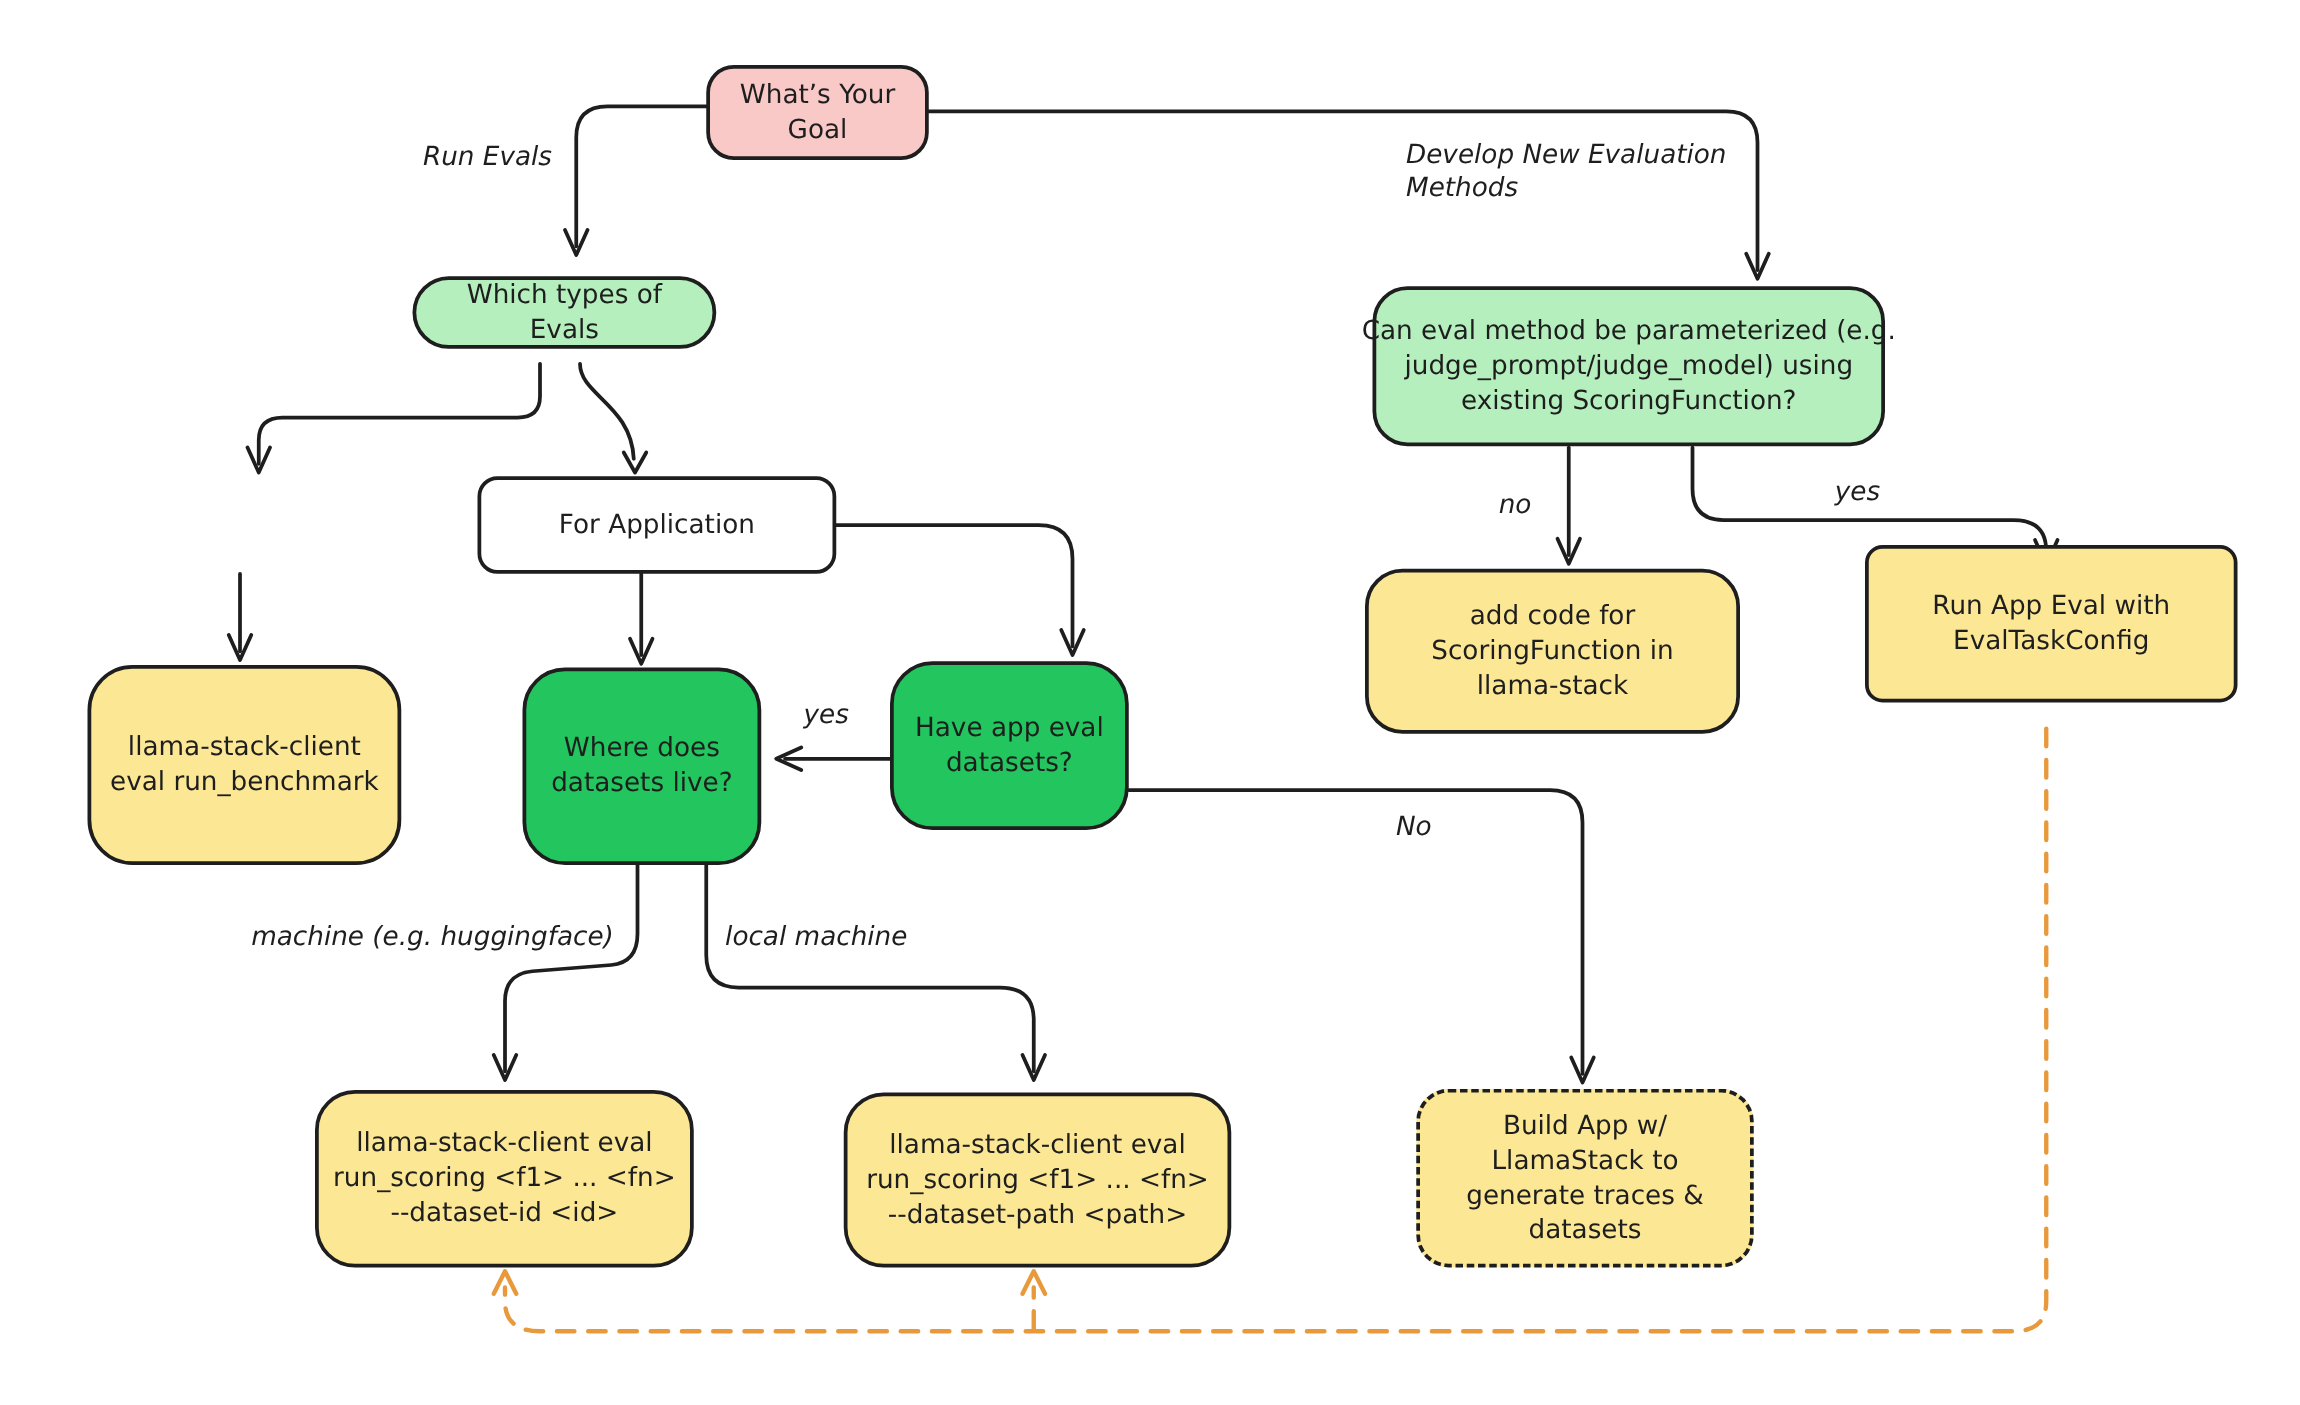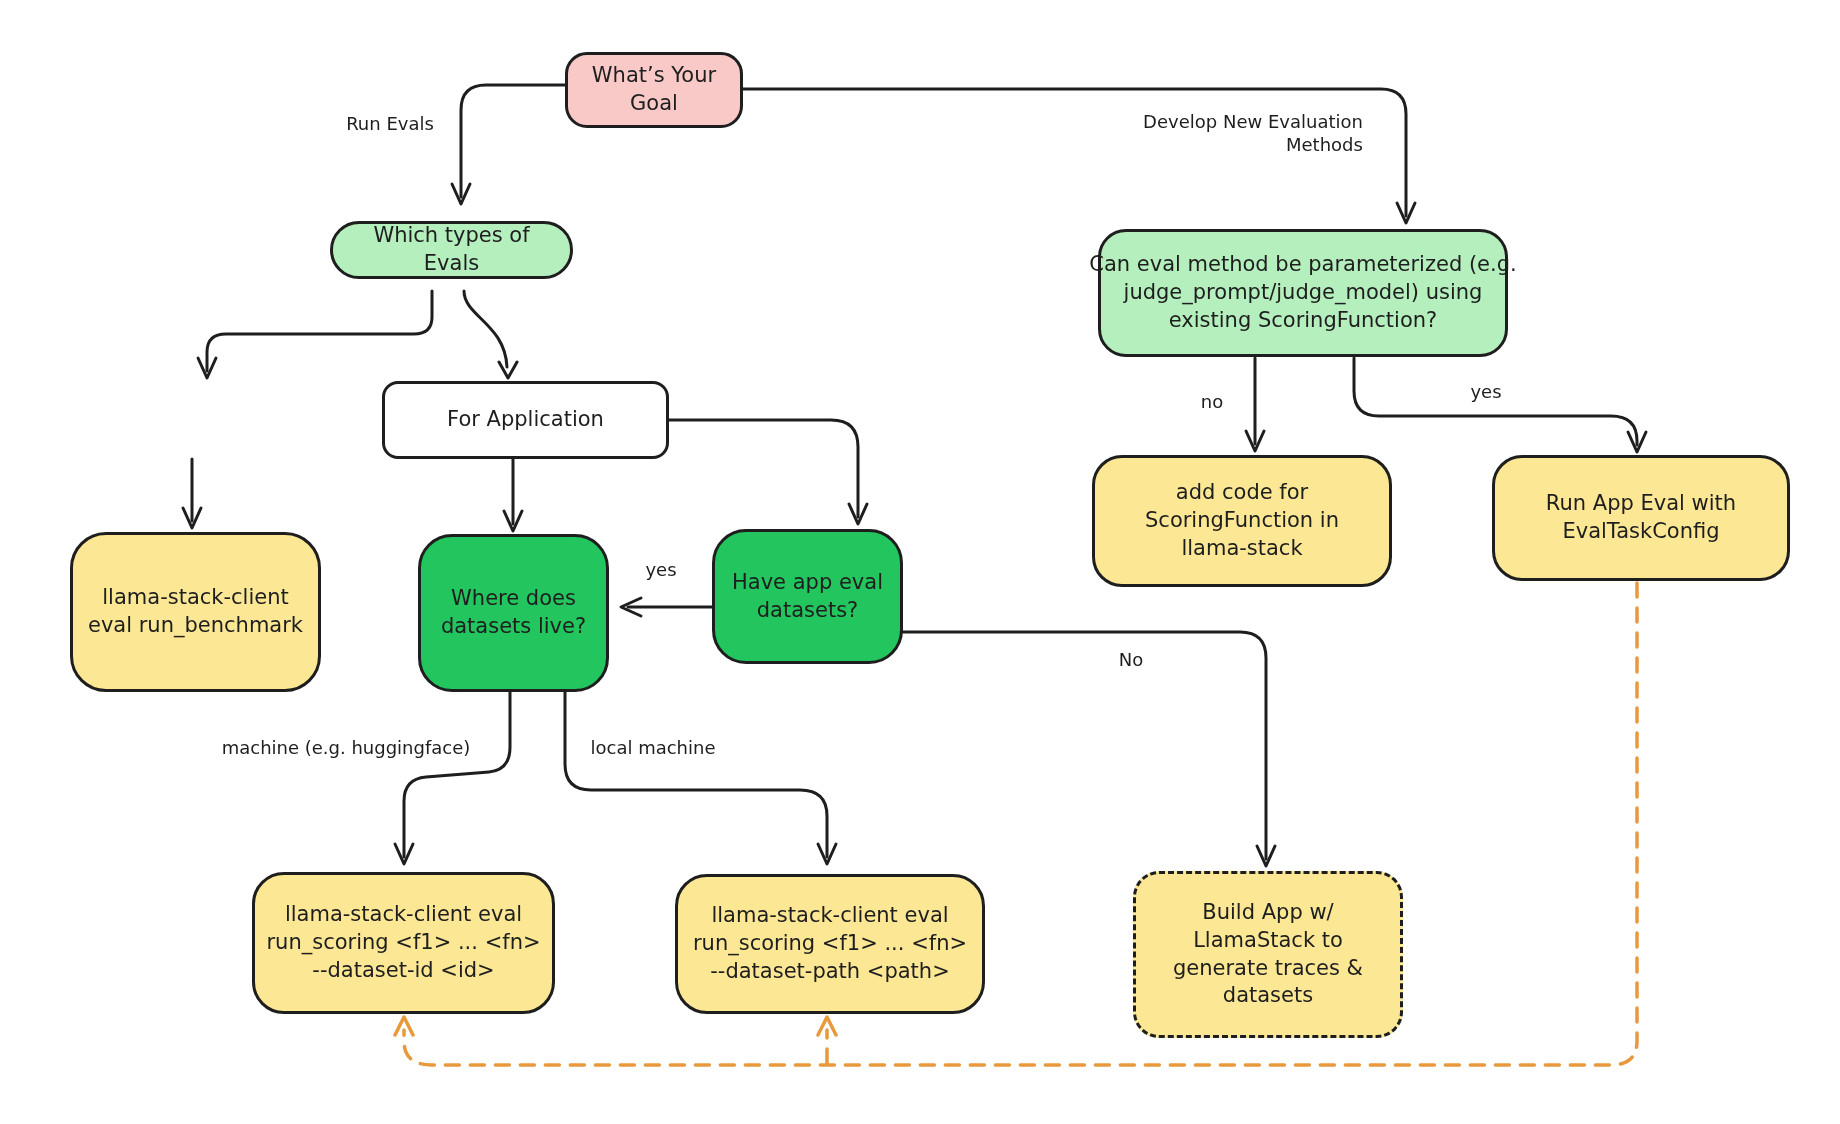--- a/index.html
+++ b/index.html
@@ -48,23 +48,24 @@
   .pink   { background: #f9c9c8; }
   .green  { background: #b4efbd; }
   .blue   { background: #22c55e; }
   .yellow { background: #fbe794; }
   .white  { background: #ffffff; }
   .node.dashed-border { border-style: dashed; }
   .edge-label {
     position: absolute;
     transform: translateX(-50%);
     white-space: pre;
-    text-align: right;
-    font-size: 18px;
+    text-align: left;
+    font-size: 21px;
     line-height: 1.3;
+    font-style: italic;
   }
 </style>
 </head>
 <body>
 
 <div class="canvas">
 
   <svg class="edges" viewBox="0 0 1840 1124" xmlns="http://www.w3.org/2000/svg">
 
     <path d="M 566 85 H 486 Q 461 85 461 110 V 197"></path>
@@ -131,32 +132,32 @@
 datasets?</div>
 
   <div class="node green" style="left:1098px;top:229px;width:410px;height:128px;border-radius:28px">Can eval method be parameterized (e.g.
 judge_prompt/judge_model) using
 existing ScoringFunction?</div>
 
   <div class="node yellow" style="left:1092px;top:455px;width:300px;height:132px;border-radius:30px">add code for
 ScoringFunction in
 llama-stack</div>
 
-  <div class="node yellow" style="left:1492px;top:455px;width:298px;height:126px;border-radius:30px">Run App Eval with
+  <div class="node yellow" style="left:1492px;top:436px;width:298px;height:126px;border-radius:14px">Run App Eval with
 EvalTaskConfig</div>
 
   <div class="node yellow" style="left:252px;top:872px;width:303px;height:142px;border-radius:32px">llama-stack-client eval
 run_scoring &lt;f1&gt; ... &lt;fn&gt;
 --dataset-id &lt;id&gt;</div>
 
   <div class="node yellow" style="left:675px;top:874px;width:310px;height:140px;border-radius:32px">llama-stack-client eval
 run_scoring &lt;f1&gt; ... &lt;fn&gt;
 --dataset-path &lt;path&gt;</div>
 
-  <div class="node yellow dashed-border" style="left:1133px;top:871px;width:270px;height:167px;border-radius:26px">Build App w/
+  <div class="node yellow dashed-border" style="left:1133px;top:871px;width:270px;height:143px;border-radius:26px">Build App w/
 LlamaStack to
 generate traces &amp;
 datasets</div>
 
   <div class="edge-label" style="left:390px;top:112px">Run Evals</div>
 
   <div class="edge-label" style="left:1253px;top:110px">Develop New Evaluation
 Methods</div>
 
   <div class="edge-label" style="left:1212px;top:390px">no</div>

